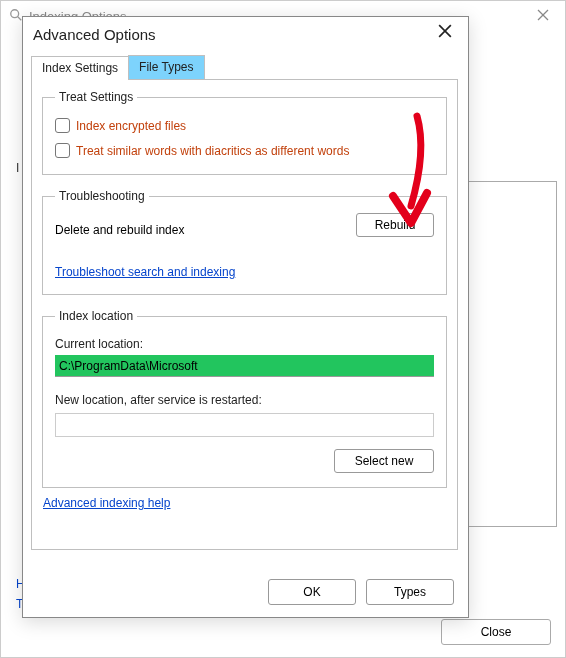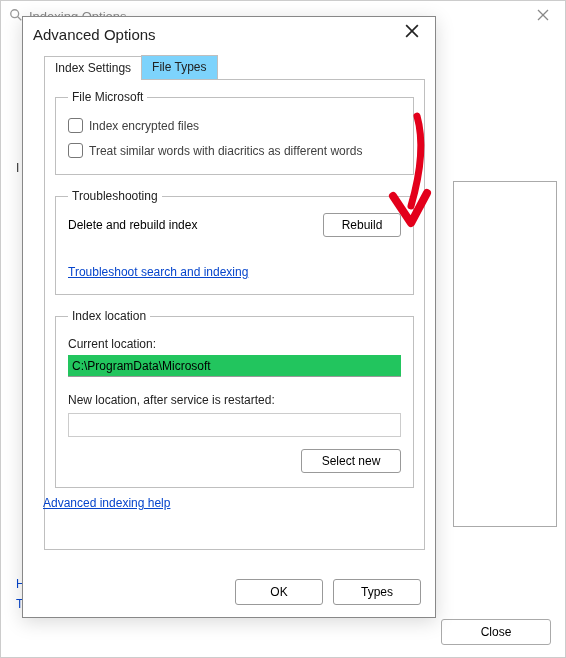--- a/index.html
+++ b/index.html
@@ -31,32 +31,32 @@
       position: absolute; right: 14px; bottom: 12px;
     }
     .bg-close-btn {
       width: 110px; height: 26px; border: 1px solid #aaa; border-radius: 3px;
       background: #fff; font-size: 12px; text-align: center; line-height: 24px;
       cursor: pointer;
     }
 
     
     .fg-window {
-      position: absolute; left: 22px; top: 16px; width: 414px; height: 602px;
+      position: absolute; left: 22px; top: 16px; width: 447px; height: 602px;
       background: #fff; border: 1px solid #888;
       box-shadow: 0 4px 18px rgba(0,0,0,0.15);
     }
     .fg-title-bar {
       display: flex; align-items: center; justify-content: space-between;
       height: 34px; padding: 0 10px;
     }
     .fg-title { font-size: 15px; color: #222; }
     .fg-close-x { width: 26px; height: 26px; text-align: center; line-height: 24px; font-size: 15px; cursor: pointer; }
 
-    .fg-body { padding: 4px 10px 10px 21px; position: relative; }
+    .fg-body { padding: 4px 10px 10px 8px; position: relative; }
 
     
     .tabs { display: flex; align-items: flex-end; border-bottom: 1px solid #bfbfbf; }
     .tab {
       padding: 4px 10px 5px 10px; font-size: 12px; color: #222;
       border: 1px solid #bfbfbf; border-bottom: none; background: #fff;
       margin-right: -1px; position: relative; cursor: pointer;
     }
     .tab.active { top: 1px; background: #fff; z-index: 2; }
     .tab.inactive { background: #7dd3fc; }
@@ -68,29 +68,29 @@
 
     fieldset {
       border: 1px solid #bfbfbf; border-radius: 0;
       margin: 0 0 14px 0; padding: 10px 12px 14px 12px;
       position: relative;
     }
     legend { font-size: 12px; padding: 0 4px; color: #222; }
 
     .chk-row {
       display: flex; align-items: center; gap: 6px;
-      font-size: 12px; color: #404040; margin: 4px 0 10px 0;
+      font-size: 12px; color: #c2410c; margin: 4px 0 10px 0;
     }
     .chk-box {
       width: 15px; height: 15px; border: 1px solid #777; border-radius: 3px;
       background: #fff; cursor: pointer; flex-shrink: 0;
     }
 
     .row-line {
-      display: flex; align-items: center; justify-content: space-between;
+      display: flex; align-items: flex-end; justify-content: space-between;
       font-size: 12px; margin-bottom: 10px;
     }
     .btn-small {
       min-width: 78px; height: 24px; padding: 0 12px;
       border: 1px solid #999; border-radius: 3px; background: #fff;
       font-size: 12px; cursor: pointer; text-align: center; line-height: 22px;
     }
 
     .link-text {
       font-size: 12px; color: #0645cc; text-decoration: underline;
@@ -173,21 +173,21 @@
 
   <div class="fg-body">
     <div class="tabs">
       <div class="tab active"><span>Index Settings</span></div>
       <div class="tab inactive"><span>File Types</span></div>
     </div>
 
     <div class="tab-panel">
 
       <fieldset>
-        <legend>File Microsoft</legend>
+        <legend>Treat Settings</legend>
         <div class="chk-row">
           <div class="chk-box"></div>
           <span>Index encrypted files</span>
         </div>
         <div class="chk-row" style="margin-bottom:2px;text-align:center;">
           <div class="chk-box"></div>
           <span>Treat similar words with diacritics as different words</span>
         </div>
       </fieldset>
 

